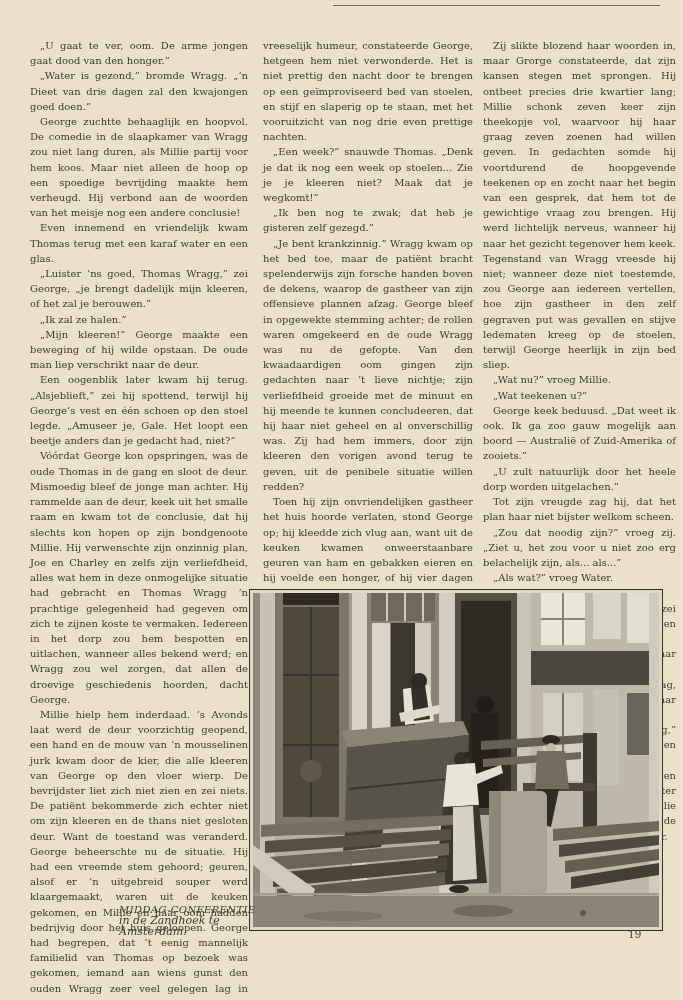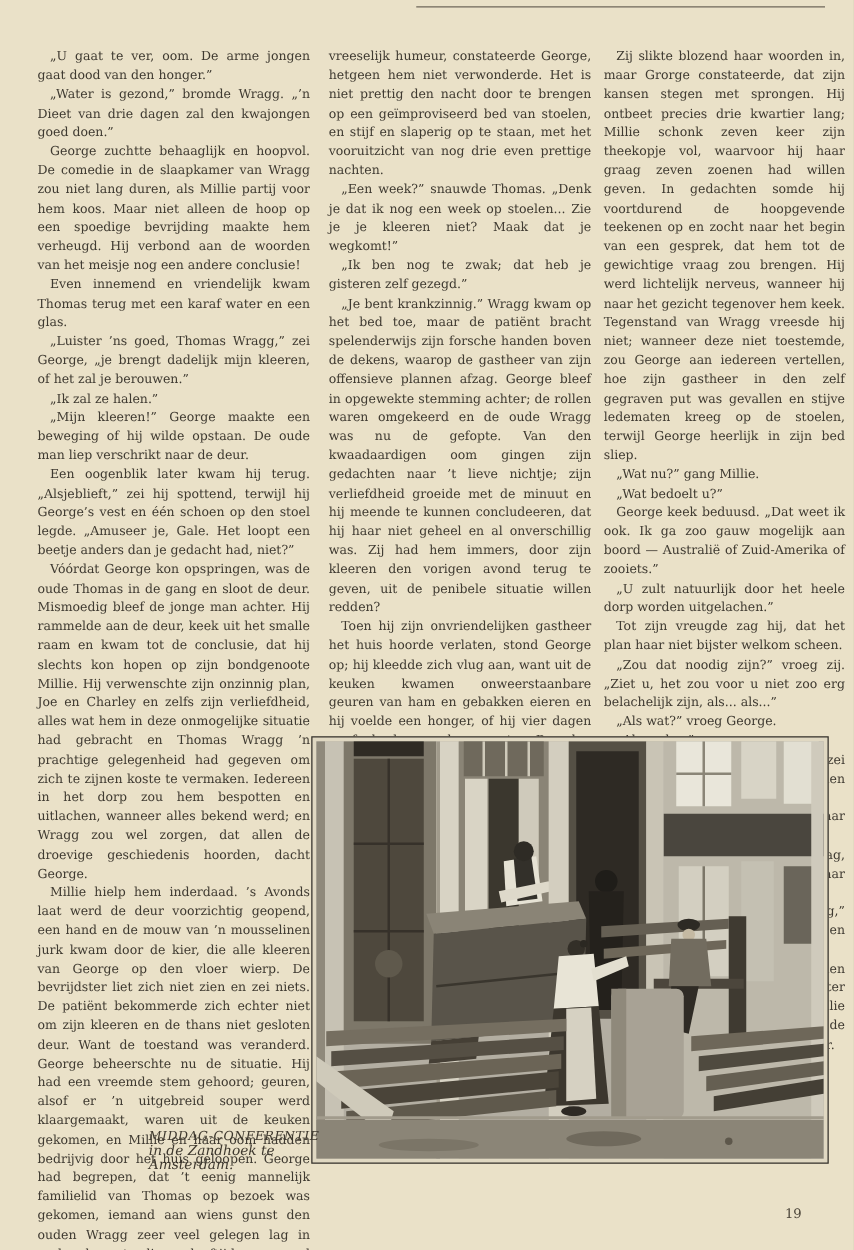--- a/index.html
+++ b/index.html
@@ -28,21 +28,21 @@
     box-sizing:border-box; border:1px solid var(--frame);
     background:#e0d8c2; padding:3px;
   }
   .photo-figure svg{display:block;}
   .photo-caption{
     position:absolute; left:119px; top:904px; width:150px;
     font-style:italic; color:var(--caption); line-height:11px;
   }
   .caption-title{font-size:10px; letter-spacing:0.4px;}
   .caption-subtitle{font-size:11px;}
-  .page-number{position:absolute; left:628px; top:965px; font-size:10.5px; color:#4a4338;}
+  .page-number{position:absolute; left:628px; top:928px; font-size:10.5px; color:#4a4338;}
 </style>
 </head>
 <body>
 
 <div class="page">
 
   <div class="header-rule"></div>
 
   <div class="col col-1">
       <p>„U gaat te ver, oom. De arme jongen gaat dood van den honger.”</p>
@@ -62,27 +62,27 @@
       <p>„Ik ben nog te zwak; dat heb je gisteren zelf gezegd.”</p>
       <p>„Je bent krankzinnig.” Wragg kwam op het bed toe, maar de patiënt bracht spelenderwijs zijn forsche handen boven de dekens, waarop de gastheer van zijn offensieve plannen afzag. George bleef in opgewekte stemming achter; de rollen waren omgekeerd en de oude Wragg was nu de gefopte. Van den kwaadaardigen oom gingen zijn gedachten naar ’t lieve nichtje; zijn verliefdheid groeide met de minuut en hij meende te kunnen concludeeren, dat hij haar niet geheel en al onverschillig was. Zij had hem immers, door zijn kleeren den vorigen avond terug te geven, uit de penibele situatie willen redden?</p>
       <p>Toen hij zijn onvriendelijken gastheer het huis hoorde verlaten, stond George op; hij kleedde zich vlug aan, want uit de keuken kwamen onweerstaanbare geuren van ham en gebakken eieren en hij voelde een honger, of hij vier dagen onafgebroken zou kunnen eten. Beneden vond hij Millie in de keukendeur staande.</p>
       <p>„Beter?” vroeg zij.</p>
       <p>„Heelemaal,” verklaarde George. „Juffrouw Millie, ik dank u heel vriendelijk voor uw hulp, met die kleeren.”</p>
       <p>Zij scheen verlegen te worden en ging vlug op een ander onderwerp over.</p>
       <p>„Ik denk, dat u wel zult willen ontbijten. Ik heb iets voor u....”</p>
     </div>
   <div class="col col-3">
       <p>Zij slikte blozend haar woorden in, maar Grorge constateerde, dat zijn kansen stegen met sprongen. Hij ontbeet precies drie kwartier lang; Millie schonk zeven keer zijn theekopje vol, waarvoor hij haar graag zeven zoenen had willen geven. In gedachten somde hij voortdurend de hoopgevende teekenen op en zocht naar het begin van een gesprek, dat hem tot de gewichtige vraag zou brengen. Hij werd lichtelijk nerveus, wanneer hij naar het gezicht tegenover hem keek. Tegenstand van Wragg vreesde hij niet; wanneer deze niet toestemde, zou George aan iedereen vertellen, hoe zijn gastheer in den zelf gegraven put was gevallen en stijve ledematen kreeg op de stoelen, terwijl George heerlijk in zijn bed sliep.</p>
-      <p>„Wat nu?” gang Millie.</p>
-      <p>„Wat bedoelt u?”</p>
+      <p>„Wat nu?” vroeg Millie.</p>
+      <p>„Wat teekenen u?”</p>
       <p>George keek beduusd. „Dat weet ik ook. Ik ga zoo gauw mogelijk aan boord — Australië of Zuid-Amerika of zooiets.”</p>
       <p>„U zult natuurlijk door het heele dorp worden uitgelachen.”</p>
       <p>Tot zijn vreugde zag hij, dat het plan haar niet bijster welkom scheen.</p>
       <p>„Zou dat noodig zijn?” vroeg zij. „Ziet u, het zou voor u niet zoo erg belachelijk zijn, als... als...”</p>
-      <p>„Als wat?” vroeg George.</p>
+      <p>„Als wat?” vroeg Water.</p>
       <p>„Als... als...”</p>
       <p>„U hebt gelijk, juffrouw Millie,” zei George nu: „ik zou hier kunnen blijven, als... als...”</p>
       <p>„Als wat?” vroeg Millie op haar beurt.</p>
       <p>Zij wacht slechts op mijn vraag, dacht George; dus ging hij naast haar staan en deed de vraag.</p>
       <p>„Je... u bent werkelijk krankzinnig,” zei Millie, maar zij bloosde diep en weerde hem niet af.</p>
       <p>De oude Wragg schold hen beiden voor krankzinnig, toen hij later thuiskwam en ’t nieuws van Millie hoorde. Maar hij dacht aan de stoelen en zijn bed en zweeg verder.</p>
     </div>
 
   <div class="photo-figure">
     <svg viewBox="0 0 406 334" width="406" height="334">

